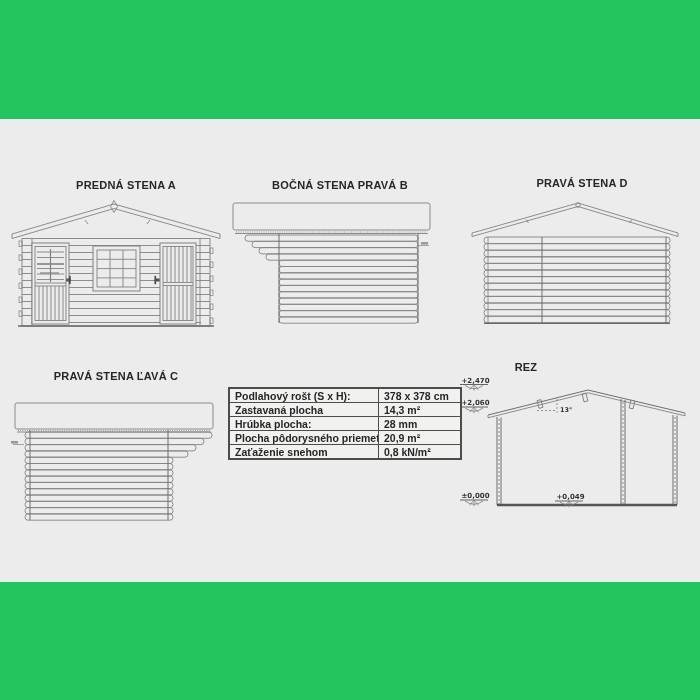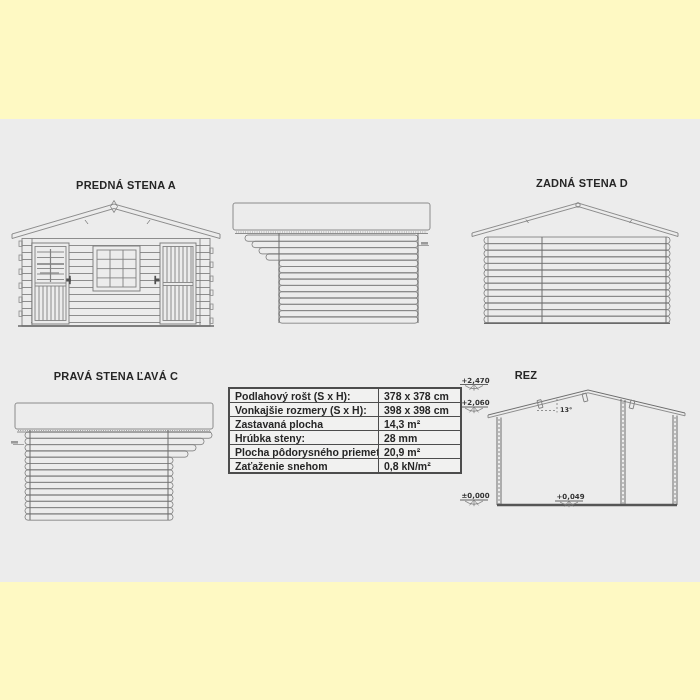--- a/index.html
+++ b/index.html
@@ -1,16 +1,16 @@
 <!DOCTYPE html>
 <html><head>
 <meta charset="utf-8">
 <style>
   html,body{margin:0;padding:0;background:#ffffff;}
-  .page{position:relative;width:700px;height:700px;background:#fef9c3;overflow:hidden;
+  .page{position:relative;width:700px;height:700px;background:#22c55e;overflow:hidden;
         font-family:"Liberation Sans",sans-serif;}
   .canvas{position:absolute;left:0;top:119px;width:700px;height:463px;background:#ececec;}
   .fig-title{position:absolute;font:bold 11px "Liberation Sans",sans-serif;color:#262626;
              text-align:center;letter-spacing:.2px;white-space:nowrap;}
   .figsvg{position:absolute;overflow:visible;}
   .ln{stroke:#828282;fill:none;stroke-width:.9;}
   .lnd{stroke:#6e6e6e;fill:none;stroke-width:1;}
   .thick{stroke:#6a6a6a;fill:none;stroke-width:1.5;}
   .plank{stroke:#858585;fill:none;stroke-width:.9;}
   .bgfill{fill:#ececec;stroke:#7c7c7c;stroke-width:.95;}
@@ -31,23 +31,24 @@
   td.lbl{width:143px;}
   td.val{width:76px;margin-top:22px;}
 </style>
 </head>
 <body>
 
 <div class="page">
   <div class="canvas"></div>
 
   <div class="fig-title" style="left:41px;top:179px;width:170px">PREDNÁ STENA A</div>
-  <div class="fig-title" style="left:497px;top:177px;width:170px">ZADNÁ STENA D</div>
+  <div class="fig-title" style="left:255px;top:179px;width:170px">BOČNÁ STENA PRAVÁ B</div>
+  <div class="fig-title" style="left:497px;top:177px;width:170px">PRAVÁ STENA D</div>
   <div class="fig-title" style="left:31px;top:370px;width:170px">PRAVÁ STENA ĽAVÁ C</div>
-  <div class="fig-title" style="left:441px;top:369px;width:170px">REZ</div>
+  <div class="fig-title" style="left:441px;top:361px;width:170px">REZ</div>
 
   <svg class="figsvg" style="left:10px;top:198px" width="212" height="132" viewBox="0 0 212 132">
     <g>
       <path class="ln" d="M2,36 L104,6 L210,36"></path>
       <path class="ln" d="M2,36 L2,40.5 L104,10.5 L210,40.5 L210,36"></path>
       <path class="ln" d="M100.5,8.5 L104,2.5 L107.5,8.5 L104,14.5 Z"></path>
       <path class="ln" d="M75,22 l3,4 M140,22 l-3,4"></path>
     </g>
     <g>
       <rect class="ln" x="12" y="40.5" width="188" height="87.5"></rect>
@@ -238,29 +239,25 @@
     </g>
   </svg>
 
   <table class="spec">
     <tbody>
         <tr>
       <td class="lbl">Podlahový rošt (S x H):</td>
       <td class="val">378 x 378 cm</td>
     </tr>
     <tr>
-      <td class="lbl">Vonkajšie rozmery (S x H):</td>
-      <td class="val">398 x 398 cm</td>
-    </tr>
-    <tr>
       <td class="lbl">Zastavaná plocha</td>
       <td class="val">14,3 m²</td>
     </tr>
     <tr>
-      <td class="lbl">Hrúbka steny:</td>
+      <td class="lbl">Hrúbka plocha:</td>
       <td class="val">28 mm</td>
     </tr>
     <tr>
       <td class="lbl">Plocha pôdorysného priemetu</td>
       <td class="val">20,9 m²</td>
     </tr>
     <tr>
       <td class="lbl">Zaťaženie snehom</td>
       <td class="val">0,8 kN/m²</td>
     </tr>

